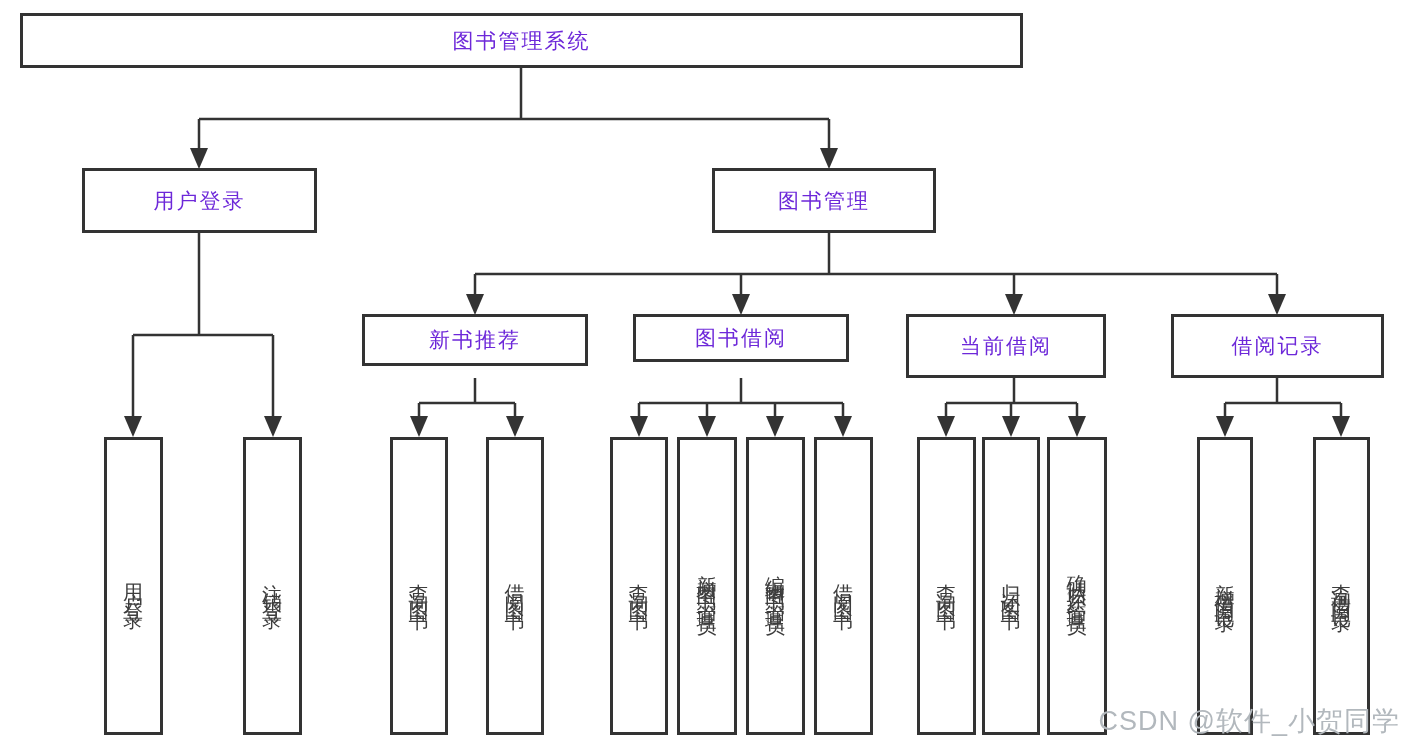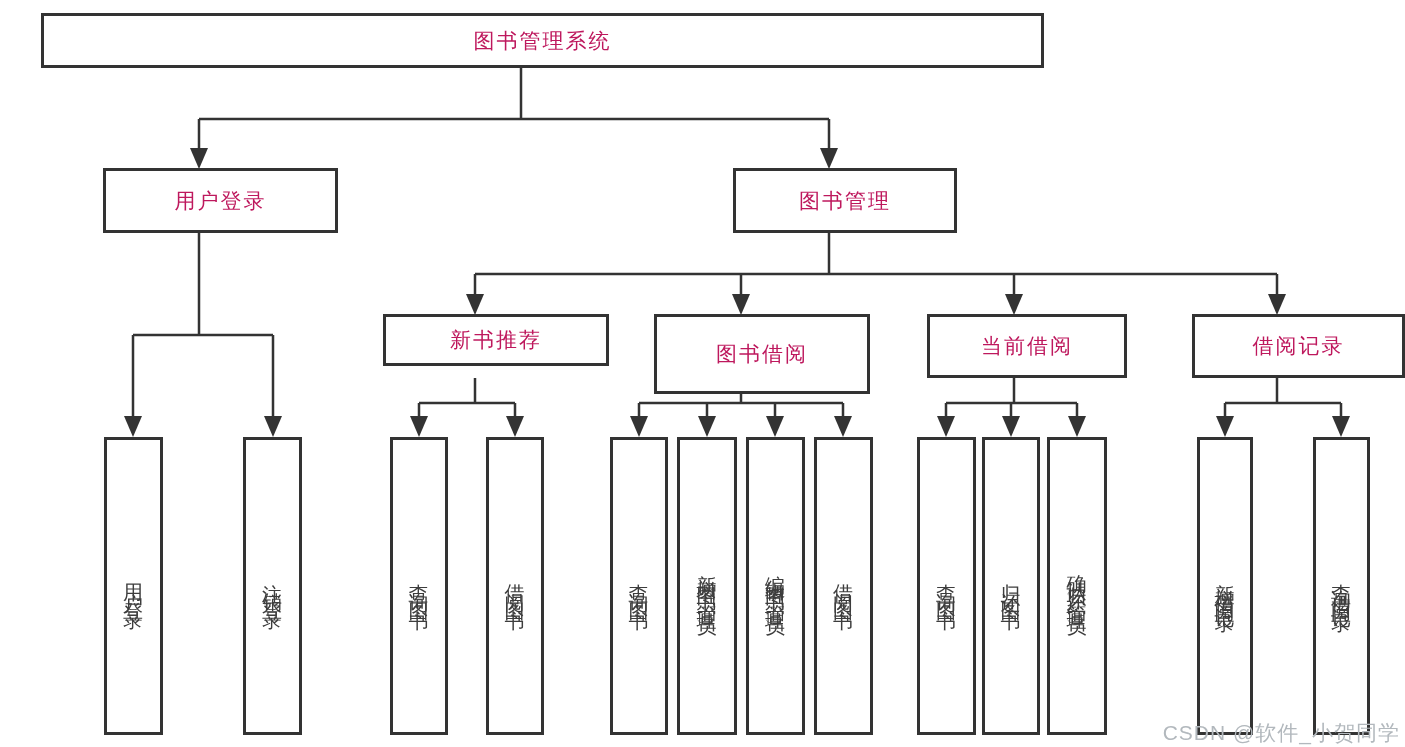--- a/index.html
+++ b/index.html
@@ -19,24 +19,23 @@
     z-index: 1;
   }
   .node {
     position: absolute;
     border: 3px solid #333333;
     background: #ffffff;
     display: flex;
     align-items: center;
     justify-content: center;
     font-size: 21px;
-    color: #be185d;
+    color: #6d28d9;
     letter-spacing: 2px;
     z-index: 2;
-    margin-left: 21px;
   }
   .leaf {
     position: absolute;
     top: 437px;
     height: 298px;
     border: 3px solid #333333;
     background: #ffffff;
     display: flex;
     align-items: center;
     justify-content: center;
@@ -48,22 +47,22 @@
     white-space: nowrap;
     font-size: 20px;
     line-height: 1;
     letter-spacing: 9px;
     color: #3d3d3d;
   }
   .leaf.long .vtext { letter-spacing: 6px; }
   .watermark {
     position: absolute;
     right: 5px;
-    bottom: 0;
-    font-size: 21px;
+    bottom: 8px;
+    font-size: 27px;
     letter-spacing: 1px;
     color: #b2b8bd;
     z-index: 5;
   }
 </style>
 </head>
 <body>
 
 <div class="stage">
 
@@ -106,21 +105,21 @@
   <div class="node" style="left:82px; top:168px; width:235px; height:65px;">
     <span>用户登录</span>
   </div>
   <div class="node" style="left:712px; top:168px; width:224px; height:65px;">
     <span>图书管理</span>
   </div>
 
   <div class="node" style="left:362px; top:314px; width:226px; height:52px;">
     <span>新书推荐</span>
   </div>
-  <div class="node" style="left:633px; top:314px; width:216px; height:80px;text-align:center;">
+  <div class="node" style="left:633px; top:314px; width:216px; height:48px;text-align:center;">
     <span>图书借阅</span>
   </div>
   <div class="node" style="left:906px; top:314px; width:200px; height:64px;">
     <span>当前借阅</span>
   </div>
   <div class="node" style="left:1171px; top:314px; width:213px; height:64px;">
     <span>借阅记录</span>
   </div>
 
   <div class="leaf" style="left:104px; width:59px;">

